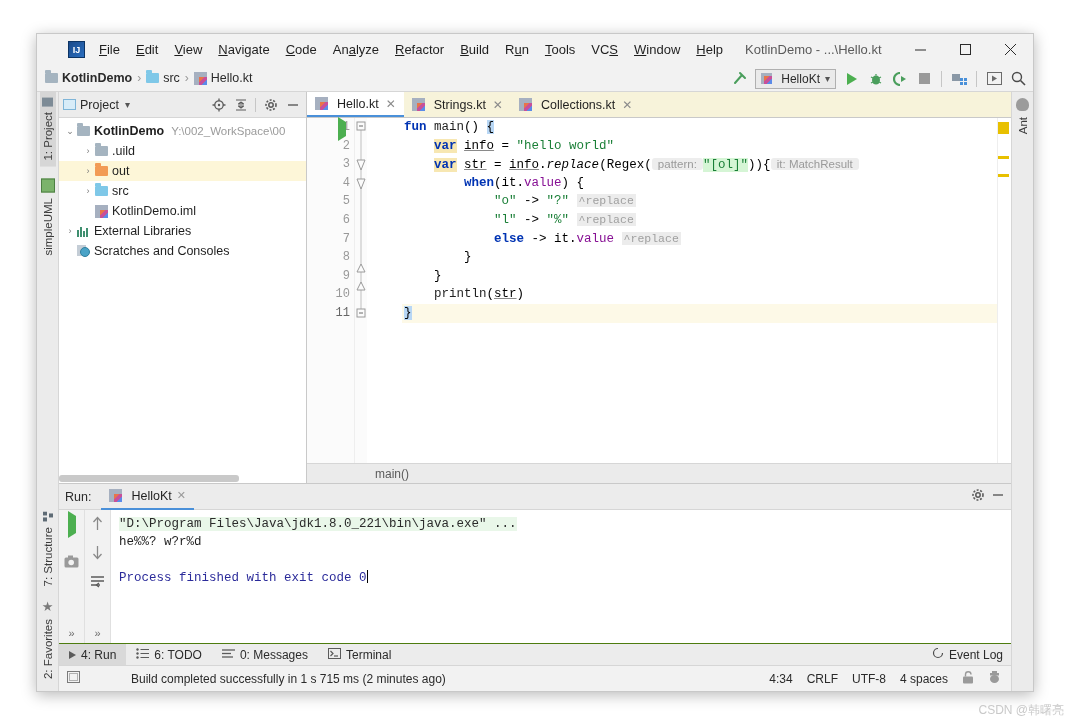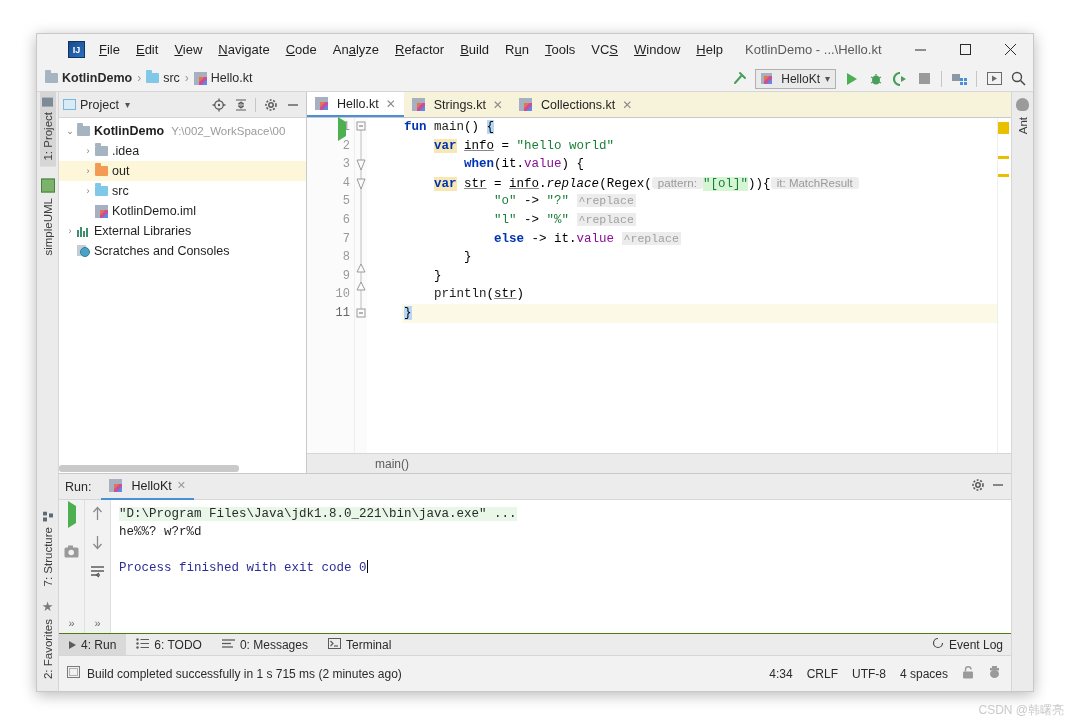--- a/index.html
+++ b/index.html
@@ -234,23 +234,23 @@
   
   .tool-strip {
     height: 22px; background: #ececec; display: flex; align-items: center;
     border-top: 1px solid #4d7c0f; font-size: 12px; color: #2b2b2b; flex: 0 0 auto;
     position: relative;
   }
   .ts-item { display: flex; align-items: center; gap: 5px; padding: 0 10px; height: 22px; }
   .ts-item.active { background: #d9d9d9; }
   .ts-right { position: absolute; right: 8px; display: flex; align-items: center; gap: 5px; }
   .statusbar {
-    height: 36px; background: #f2f2f2; display: flex; align-items: center;
+    height: 26px; background: #f2f2f2; display: flex; align-items: center;
     border-top: 1px solid #d6d6d6; font-size: 12px; color: #2b2b2b; flex: 0 0 auto;
-    position: relative; padding-left: 8px;
+    position: relative; padding-left: 8px; gap: 44px;
   }
   .sb-right { position: absolute; right: 10px; display: flex; align-items: center; gap: 14px; }
   .watermark {
     position: absolute; right: 6px; bottom: 4px;
     font-size: 12px; color: #c9c9c9; font-family: "Liberation Sans", sans-serif;
   }
   .uml-ic { width:14px;height:14px;background:#7bb36b;border:1px solid #4d7f43; }
   .ant-ic { width:13px;height:13px;background:#9b9b9b;border-radius:50% 50% 40% 40%; }
   .star { color:#7a7a7a; font-size: 13px; }
 </style>
@@ -431,21 +431,21 @@
             <div class="tree">
               <div class="trow">
                 <span class="arrow">⌄</span>
                 <span class="ic folder-ic gray"></span>
                 <span class="tlabel bold">KotlinDemo</span>
                 <span class="tpath">Y:\002_WorkSpace\00</span>
               </div>
               <div class="trow" style="padding-left:22px">
                 <span class="arrow">›</span>
                 <span class="ic folder-ic gray"></span>
-                <span class="tlabel">.idea</span>
+                <span class="tlabel">.uild</span>
               </div>
               <div class="trow hl" style="padding-left:22px">
                 <span class="arrow">›</span>
                 <span class="ic folder-ic orange"></span>
                 <span class="tlabel">out</span>
               </div>
               <div class="trow" style="padding-left:22px">
                 <span class="arrow">›</span>
                 <span class="ic folder-ic blue"></span>
                 <span class="tlabel">src</span>
@@ -523,22 +523,22 @@
                   <polygon points="2,154 10,154 6,146" fill="#fbfbfb" stroke="#9a9a9a"></polygon>
                   <polygon points="2,172 10,172 6,164" fill="#fbfbfb" stroke="#9a9a9a"></polygon>
                   <rect x="2" y="191" width="8" height="8" fill="#fbfbfb" stroke="#9a9a9a"></rect>
                   <line x1="4" y1="195" x2="8" y2="195" stroke="#6b6b6b"></line>
                 </svg>
               </div>
 
               <div class="code">
                 <div class="cline"><span class="kw">fun</span> <span class="fn">main</span>() <span class="bracket-hl">{</span></div>
                 <div class="cline">    <span class="kw var-hl">var</span> <span class="undl">info</span> = <span class="str">"hello world"</span></div>
+                <div class="cline">    <span class="kw var-hl">var</span> <span class="undl">str</span> = <span class="undl">info</span>.<span style="font-style:italic">replace</span>(Regex(<span class="hint">&nbsp;pattern:&nbsp;</span><span class="str hl-green">"[ol]"</span>)){<span class="hint">&nbsp;it: MatchResult&nbsp;</span></div>
                 <div class="cline">        <span class="kw">when</span>(it.<span class="prop">value</span>) {</div>
-                <div class="cline">    <span class="kw var-hl">var</span> <span class="undl">str</span> = <span class="undl">info</span>.<span style="font-style:italic">replace</span>(Regex(<span class="hint">&nbsp;pattern:&nbsp;</span><span class="str hl-green">"[ol]"</span>)){<span class="hint">&nbsp;it: MatchResult&nbsp;</span></div>
                 <div class="cline">            <span class="str">"o"</span> -&gt; <span class="str">"?"</span> <span class="inlay">^replace</span></div>
                 <div class="cline">            <span class="str">"l"</span> -&gt; <span class="str">"%"</span> <span class="inlay">^replace</span></div>
                 <div class="cline">            <span class="kw">else</span> -&gt; it.<span class="prop">value</span> <span class="inlay">^replace</span></div>
                 <div class="cline">        }</div>
                 <div class="cline">    }</div>
                 <div class="cline">    <span class="fn">println</span>(<span class="undl">str</span>)</div>
                 <div class="cline cur"><span class="bracket-hl">}</span></div>
               </div>
 
               <div class="markers">

